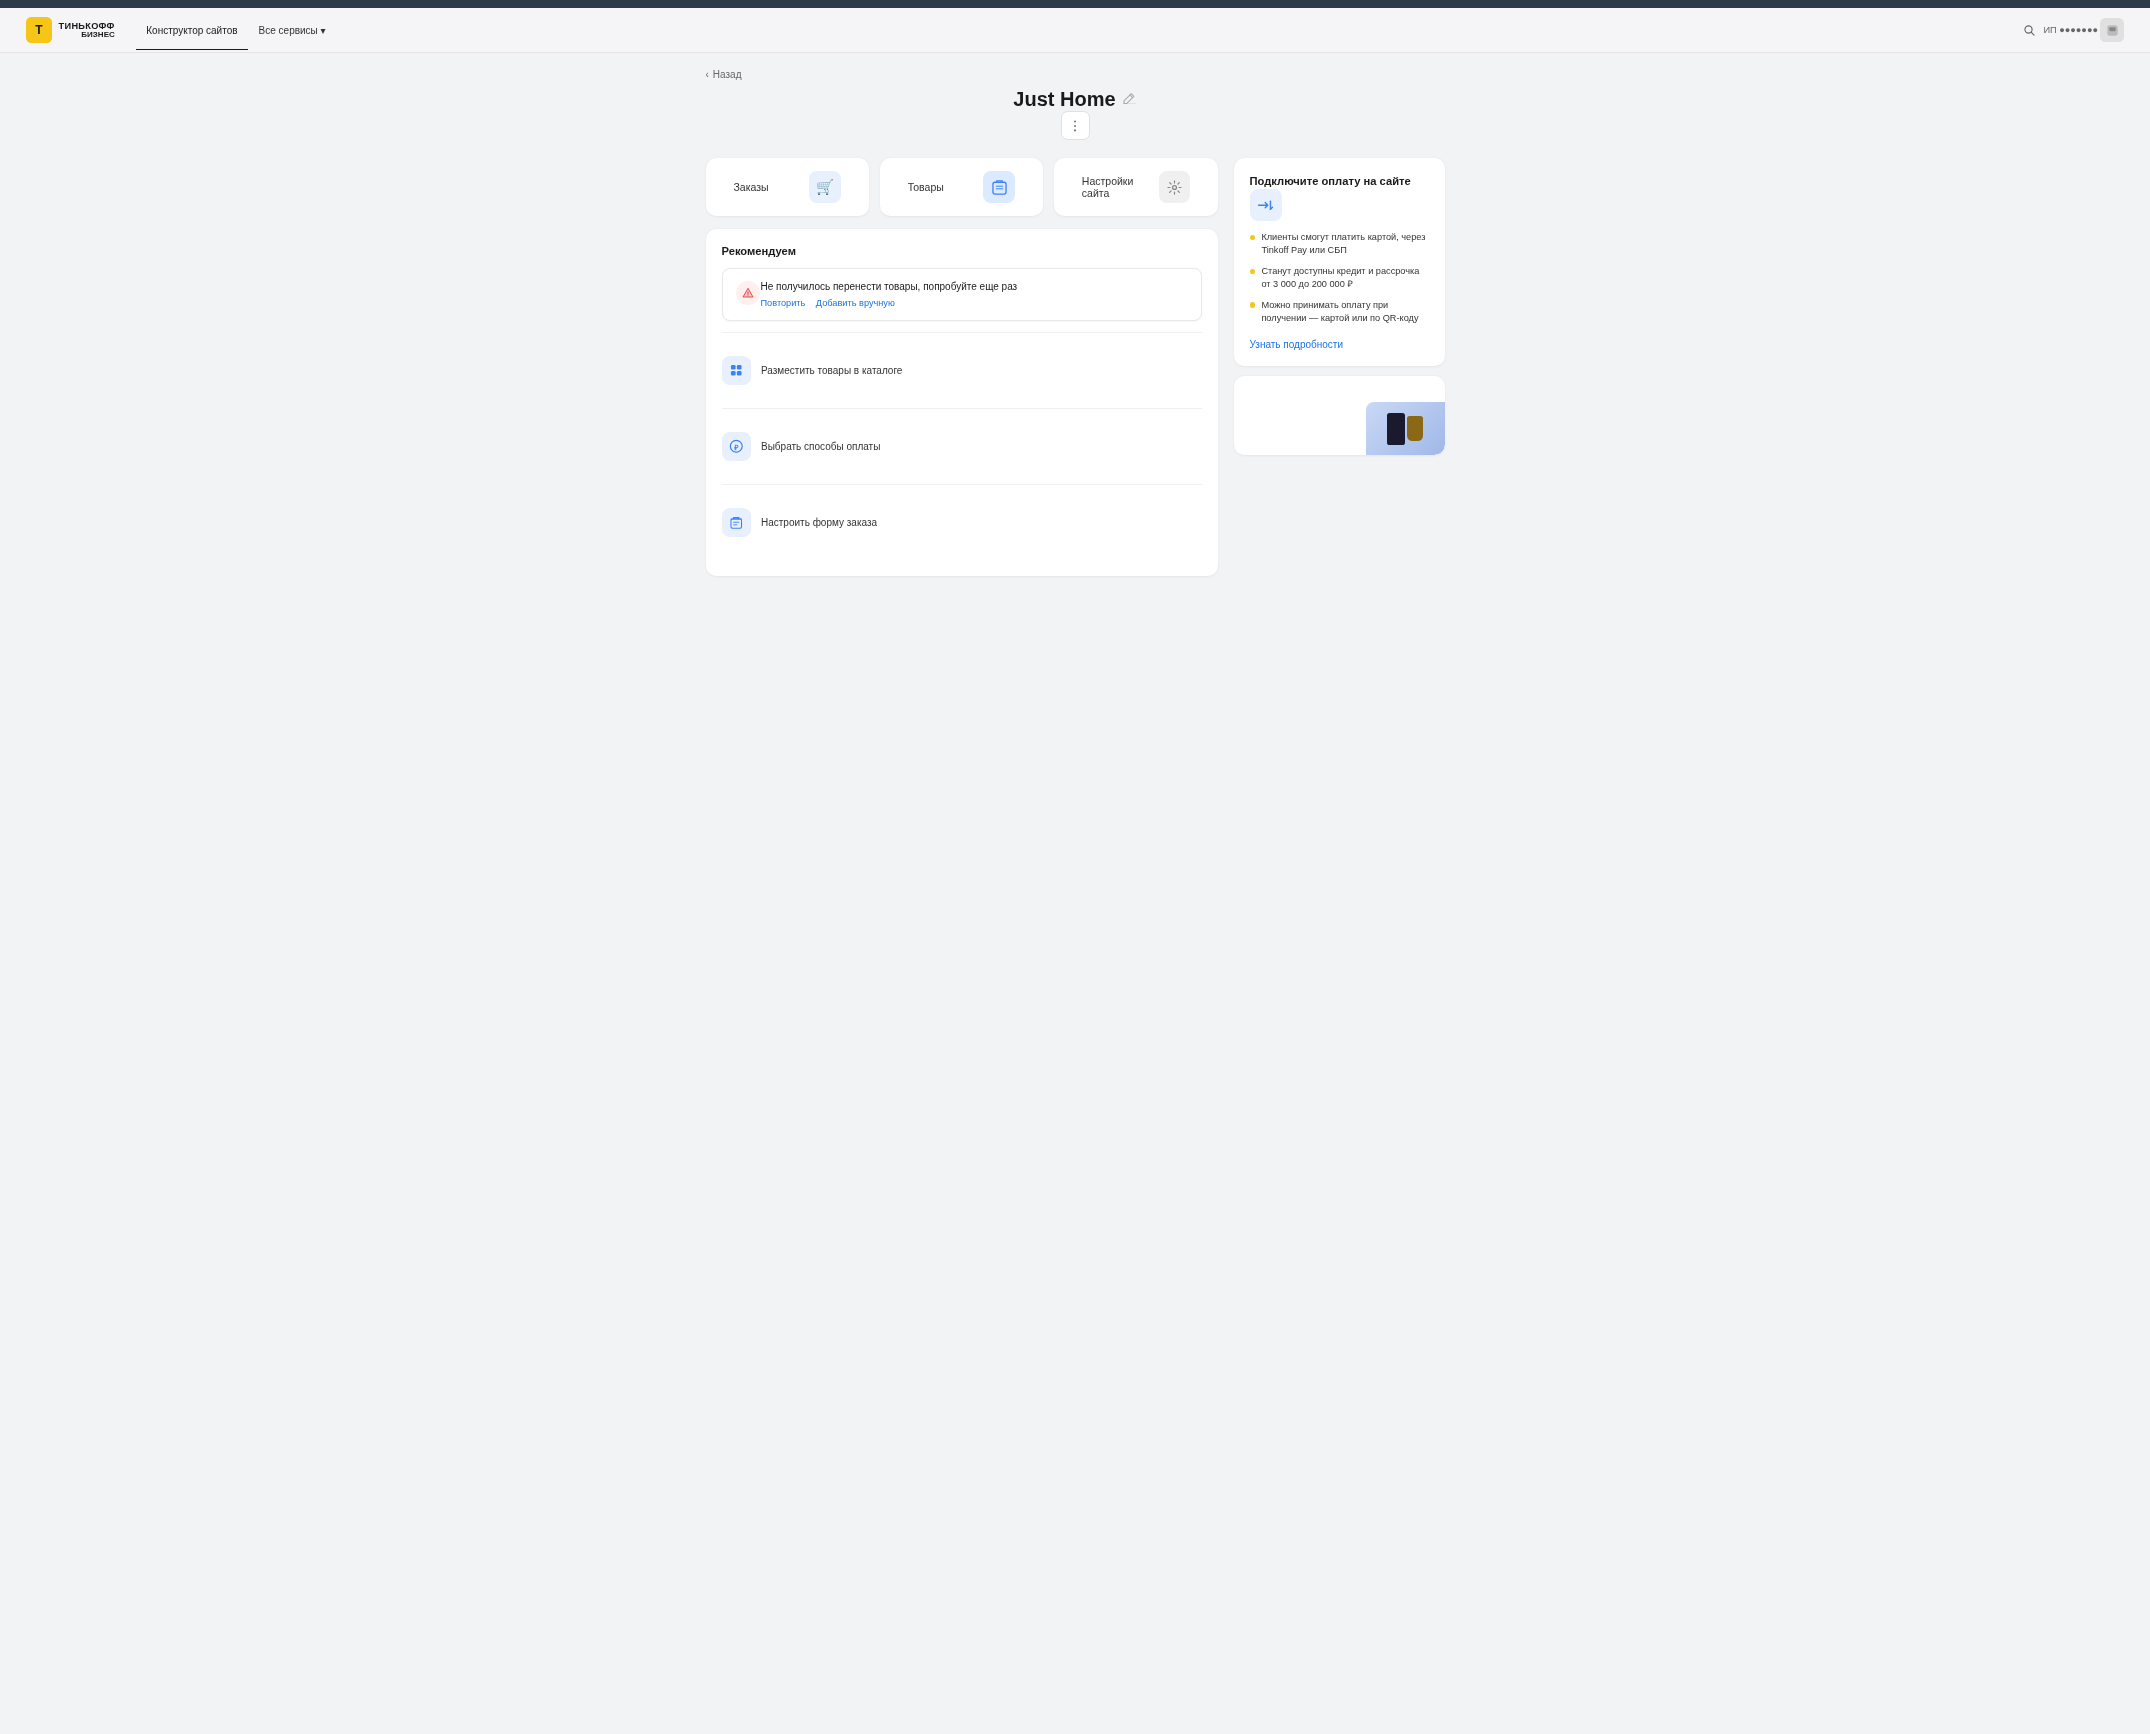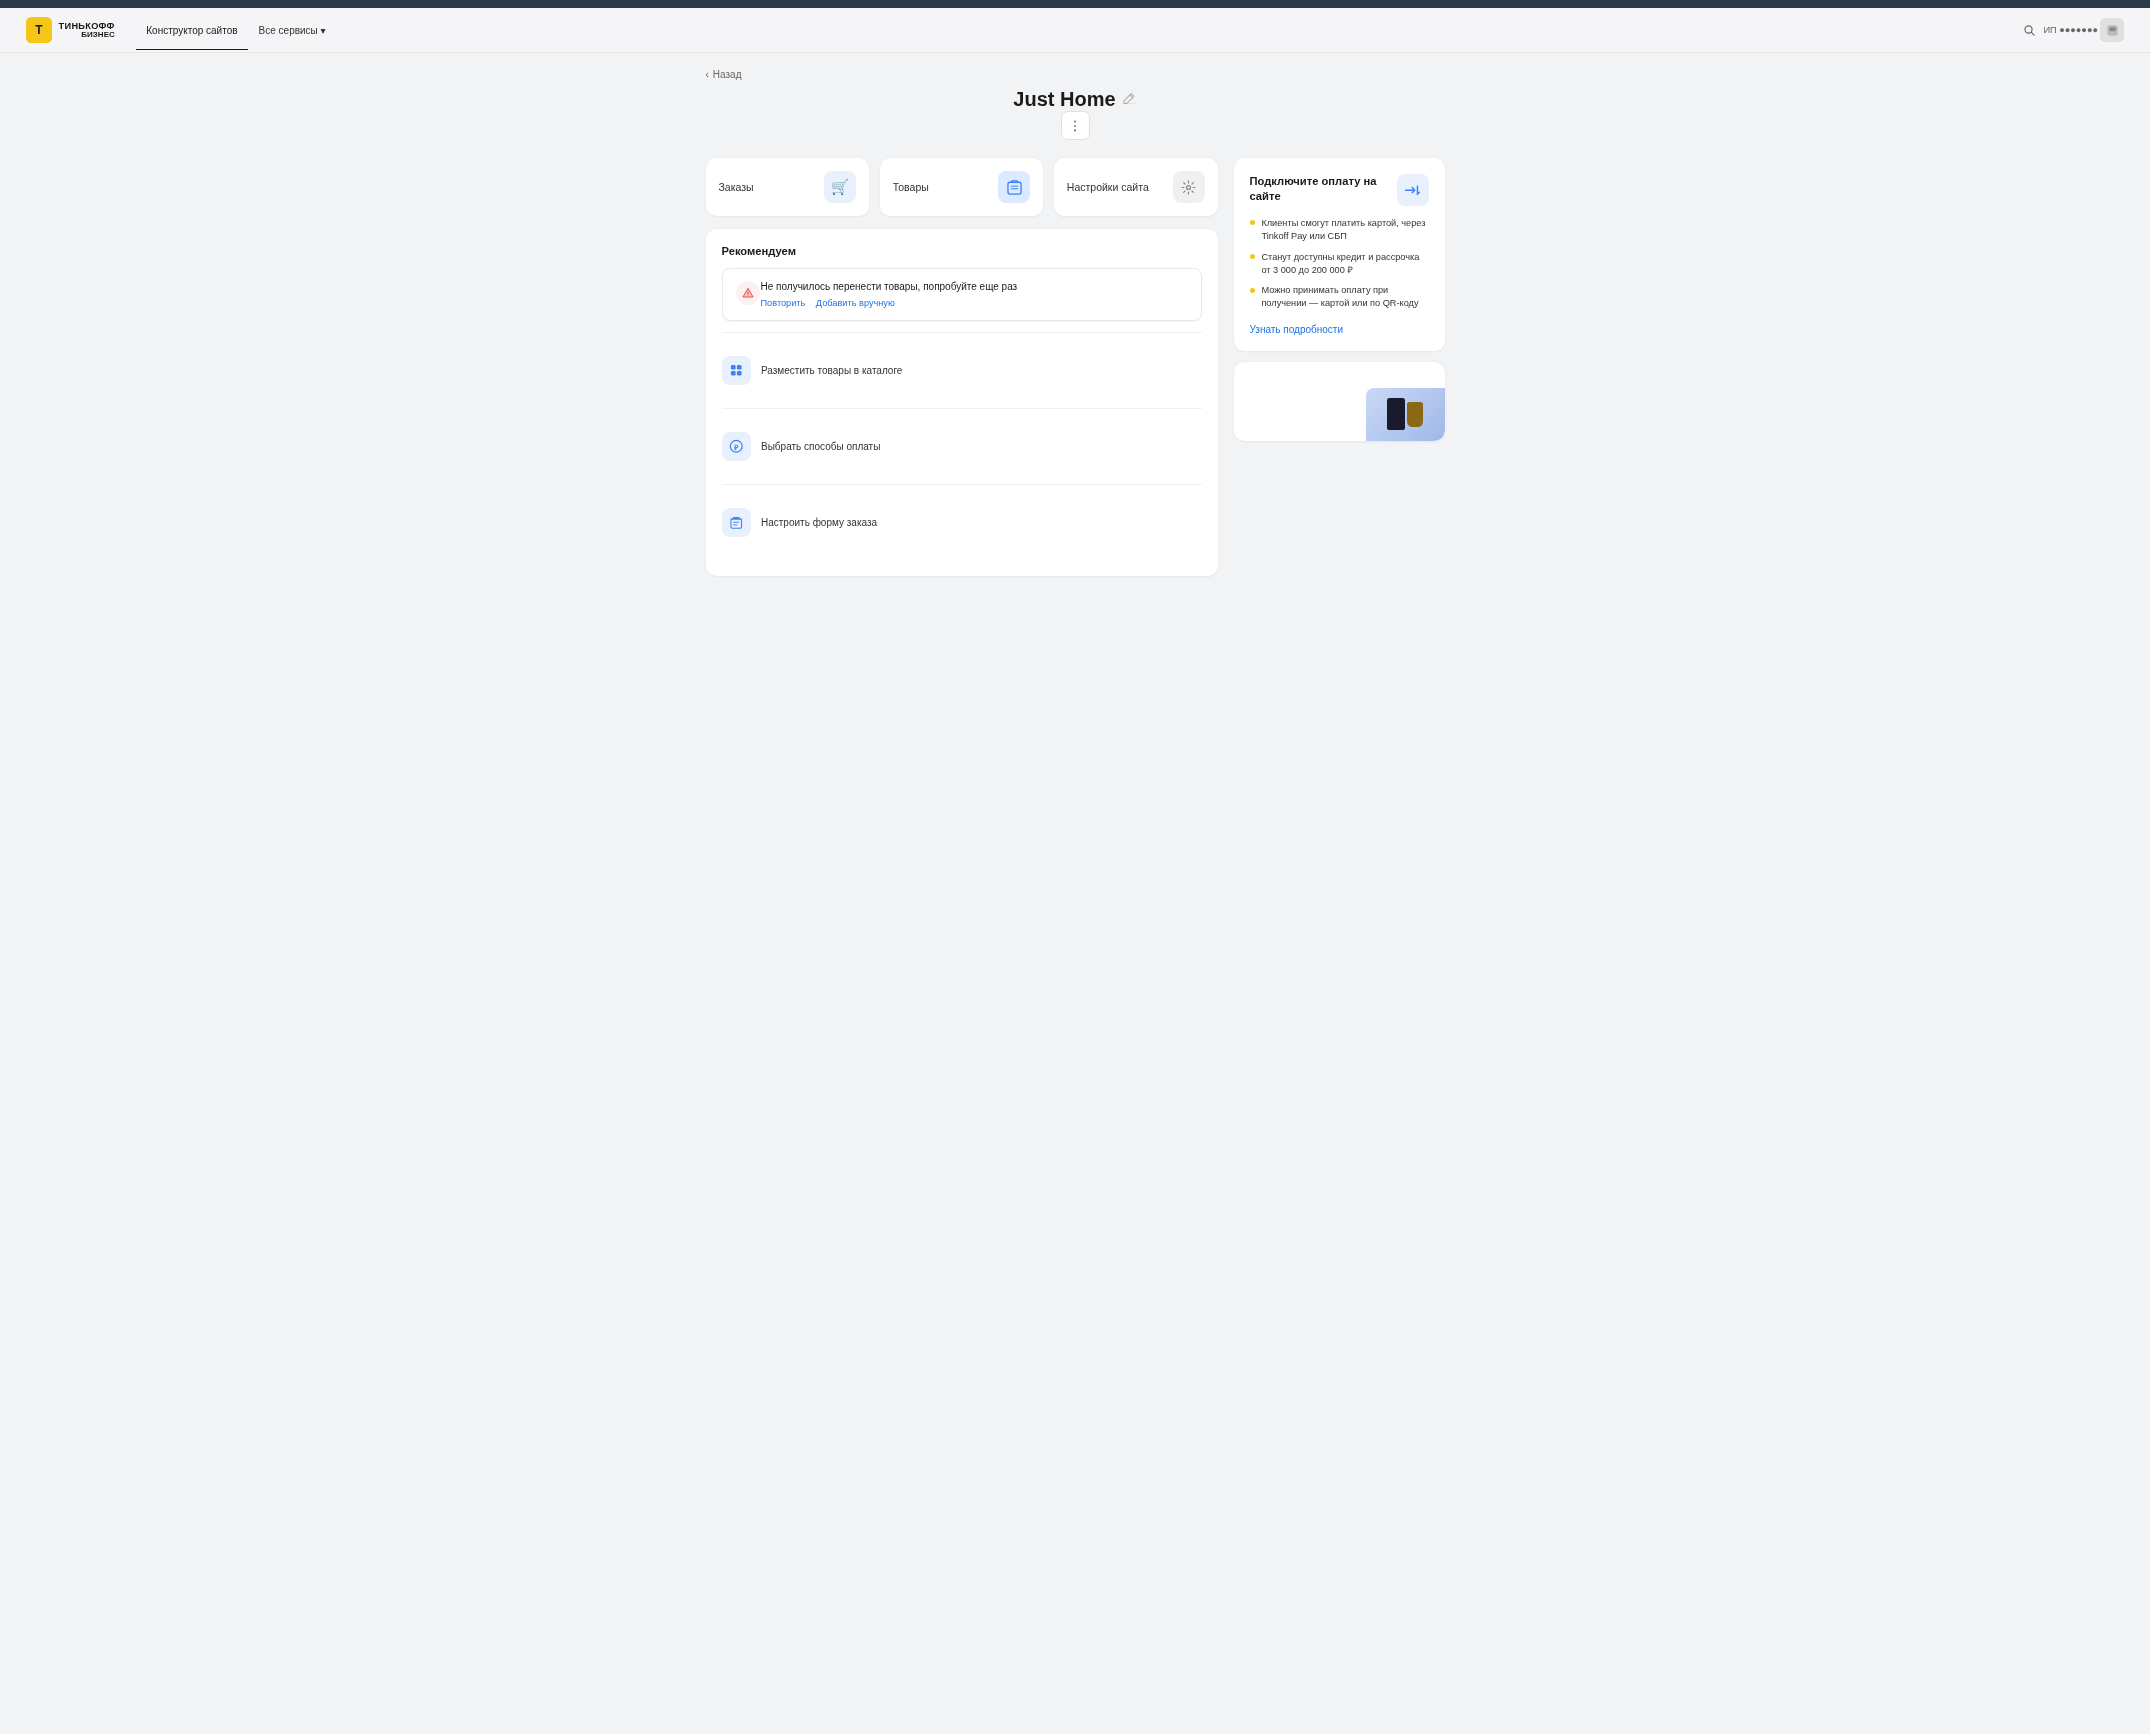--- a/index.html
+++ b/index.html
@@ -183,21 +183,21 @@
     
     .quick-actions {
       display: grid;
       grid-template-columns: repeat(3, 1fr);
       gap: 10.5px;
       margin-bottom: 13px;
     }
     .quick-card {
       background: white;
       border-radius: 10.5px;
-      padding: 13px 13px;
+      padding: 13px 28px;
       display: flex;
       align-items: center;
       justify-content: space-between;
       cursor: pointer;
       box-shadow: 0 0.7px 2.6px rgba(0,0,0,0.06);
     }
     .quick-card-label {
       font-size: 10.5px;
       color: #333;
       font-weight: 400;
@@ -311,20 +311,21 @@
       background: white;
       border-radius: 10.5px;
       padding: 16px;
       box-shadow: 0 0.7px 2.6px rgba(0,0,0,0.06);
     }
     .payment-header {
       display: flex;
       align-items: flex-start;
       justify-content: flex-start;
       margin-bottom: 10.5px;
+      flex-direction: column;
     }
     .payment-title {
       font-size: 11.2px;
       font-weight: 700;
       color: #1a1a1a;
       line-height: 1.3;
       flex: 1;
     }
     .payment-icon {
       width: 32px;

